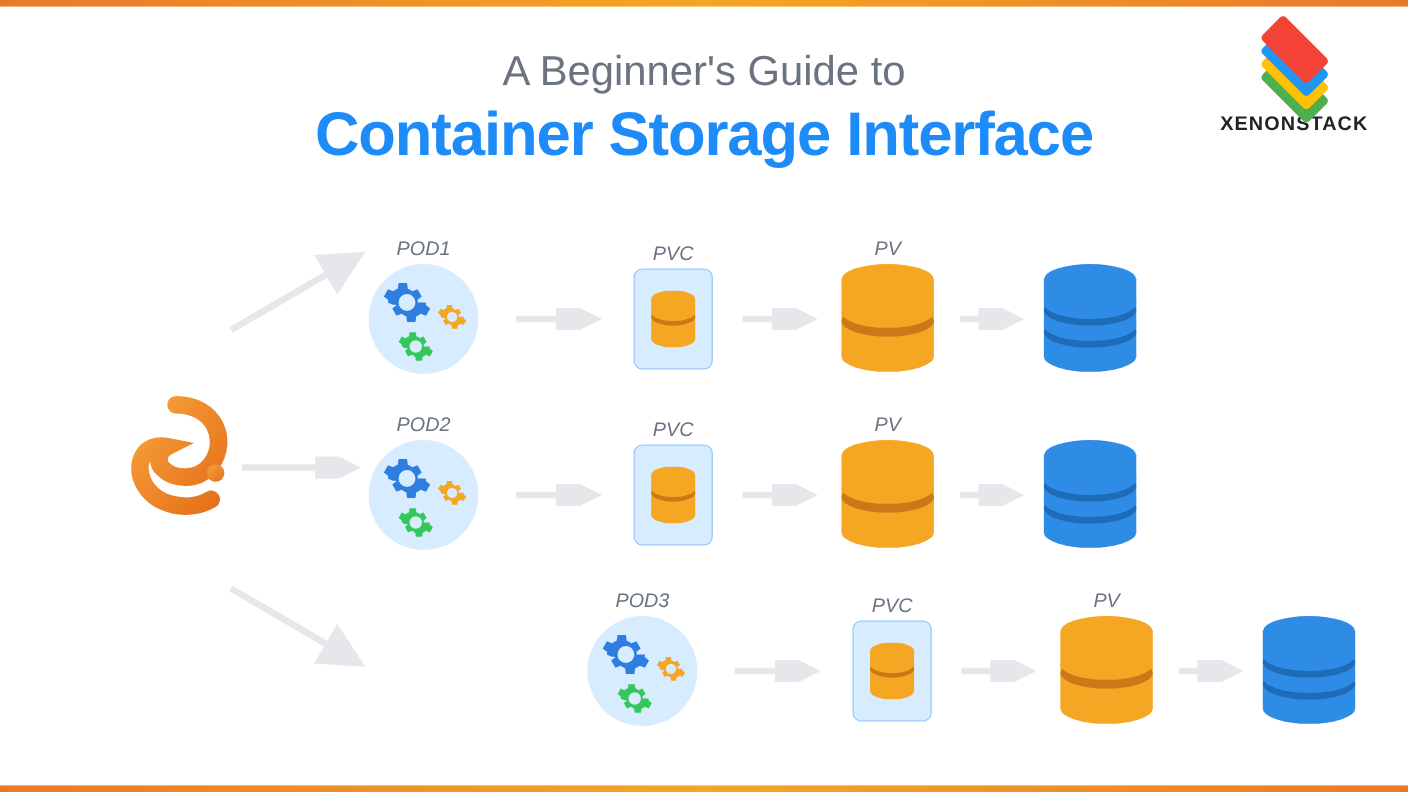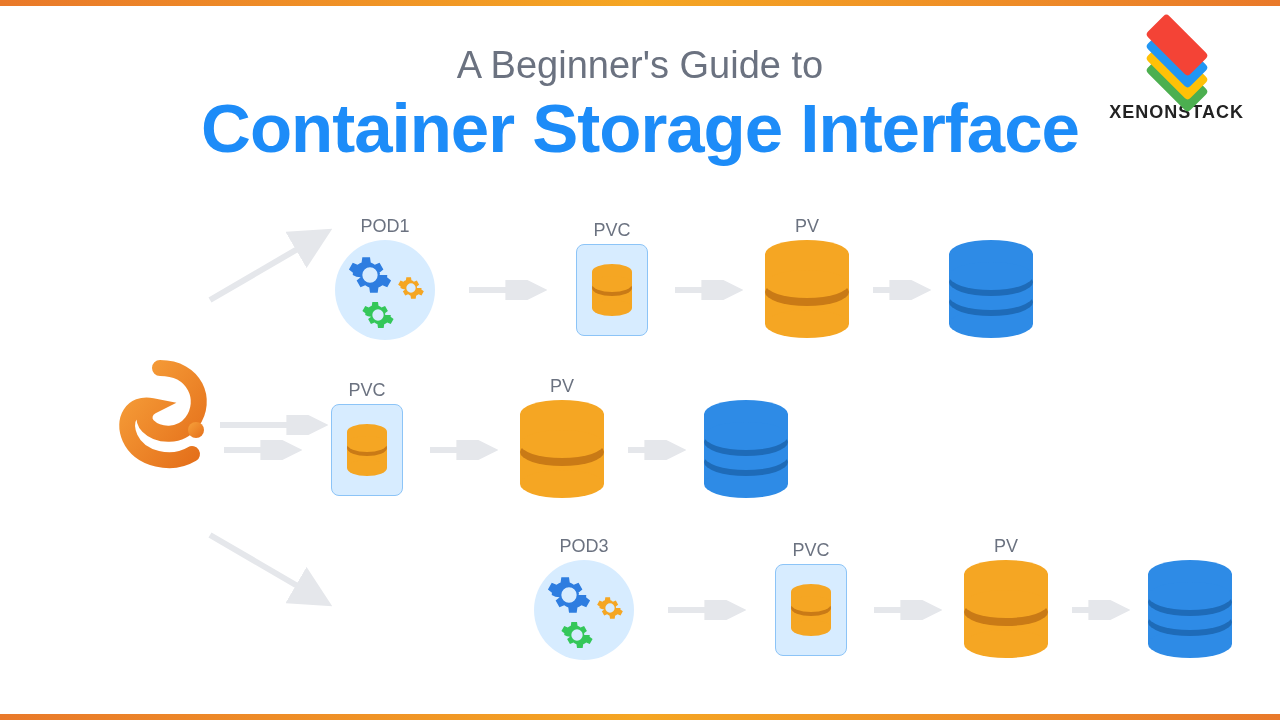--- a/index.html
+++ b/index.html
@@ -36,25 +36,25 @@
   .logo-l4 { top: 4px;  background: #F44336; }
   .logo-text { font-size: 18px; font-weight: 700; letter-spacing: 1px; color: #222; }
 
   .title-block {
     position: absolute;
     top: 44px; left: 50%; transform: translateX(-50%);
     text-align: center;
     width: 900px;
   }
   .subtitle { font-size: 38px; font-weight: 400; color: #6b7280; margin-bottom: 2px; text-align: center; }
-  .main-title { font-size: 69px; font-weight: 700; color: #1d8cf8; letter-spacing: -1px; }
+  .main-title { font-size: 56px; font-weight: 700; color: #1d8cf8; letter-spacing: -1px; }
 
   .diagram {
     position: absolute;
-    top: 220px; left: 0; width: 1280px; height: 480px;
+    top: 220px; left: 0; width: 1280px; height: 480px; font-style: italic;
   }
 
   
   .origin {
     position: absolute;
     left: 100px; top: 140px;
     width: 120px; height: 120px;
   }
   .origin svg { width: 120px; height: 120px; }
 
@@ -276,20 +276,40 @@
         <ellipse cx="46" cy="84" rx="42" ry="14" fill="#2e8be6"></ellipse>
         <ellipse cx="46" cy="62" rx="42" ry="14" fill="#1e6bb8"></ellipse>
         <ellipse cx="46" cy="56" rx="42" ry="14" fill="#2e8be6"></ellipse>
         <ellipse cx="46" cy="42" rx="42" ry="14" fill="#1e6bb8"></ellipse>
         <ellipse cx="46" cy="36" rx="42" ry="14" fill="#2e8be6"></ellipse>
       </svg>
     </div>
   </div>
 
   <div class="row row2">
+    <div class="node node-pod">
+      <div class="col-label">POD2</div>
+      <div class="pod-circle">
+        <span class="gear" style="left:12px; top:12px;">
+            <svg width="46" height="46" viewBox="0 0 24 24">
+              <path fill="#2e7de0" d="M12 8a4 4 0 1 0 .001 8.001A4 4 0 0 0 12 8zm9 4a7 7 0 0 1-.11 1.23l2.11 1.65-2 3.46-2.49-1a7 7 0 0 1-2.12 1.23l-.38 2.65h-4l-.38-2.65a7 7 0 0 1-2.12-1.23l-2.49 1-2-3.46 2.11-1.65A7 7 0 0 1 3 12a7 7 0 0 1 .11-1.23L1 9.12l2-3.46 2.49 1A7 7 0 0 1 7.61 5.43L8 2.78h4l.38 2.65a7 7 0 0 1 2.12 1.23l2.49-1 2 3.46-2.11 1.65c.7.4.11.81.11 1.23z"></path>
+            </svg>
+          </span>
+        <span class="gear" style="right:10px; top:34px;">
+            <svg width="28" height="28" viewBox="0 0 24 24">
+              <path fill="#f5a623" d="M12 8a4 4 0 1 0 .001 8.001A4 4 0 0 0 12 8zm9 4a7 7 0 0 1-.11 1.23l2.11 1.65-2 3.46-2.49-1a7 7 0 0 1-2.12 1.23l-.38 2.65h-4l-.38-2.65a7 7 0 0 1-2.12-1.23l-2.49 1-2-3.46 2.11-1.65A7 7 0 0 1 3 12a7 7 0 0 1 .11-1.23L1 9.12l2-3.46 2.49 1A7 7 0 0 1 7.61 5.43L8 2.78h4l.38 2.65a7 7 0 0 1 2.12 1.23l2.49-1 2 3.46-2.11 1.65c.7.4.11.81.11 1.23z"></path>
+            </svg>
+          </span>
+        <span class="gear" style="left:26px; bottom:8px;">
+            <svg width="34" height="34" viewBox="0 0 24 24">
+              <path fill="#34c759" d="M12 8a4 4 0 1 0 .001 8.001A4 4 0 0 0 12 8zm9 4a7 7 0 0 1-.11 1.23l2.11 1.65-2 3.46-2.49-1a7 7 0 0 1-2.12 1.23l-.38 2.65h-4l-.38-2.65a7 7 0 0 1-2.12-1.23l-2.49 1-2-3.46 2.11-1.65A7 7 0 0 1 3 12a7 7 0 0 1 .11-1.23L1 9.12l2-3.46 2.49 1A7 7 0 0 1 7.61 5.43L8 2.78h4l.38 2.65a7 7 0 0 1 2.12 1.23l2.49-1 2 3.46-2.11 1.65c.7.4.11.81.11 1.23z"></path>
+            </svg>
+          </span>
+      </div>
+    </div>
     <div class="arrow" style="position:relative; margin-left:22px;">
         <svg width="80" height="20">
           <defs>
             <marker id="r2a" viewBox="0 0 10 10" refX="8" refY="5" markerWidth="7" markerHeight="7" orient="auto">
               <path d="M0 0 L10 5 L0 10 z" fill="#e5e7eb"></path>
             </marker>
           </defs>
           <line x1="2" y1="10" x2="72" y2="10" stroke="#e5e7eb" stroke-width="6" marker-end="url(#r2a)"></line>
         </svg>
       </div>

